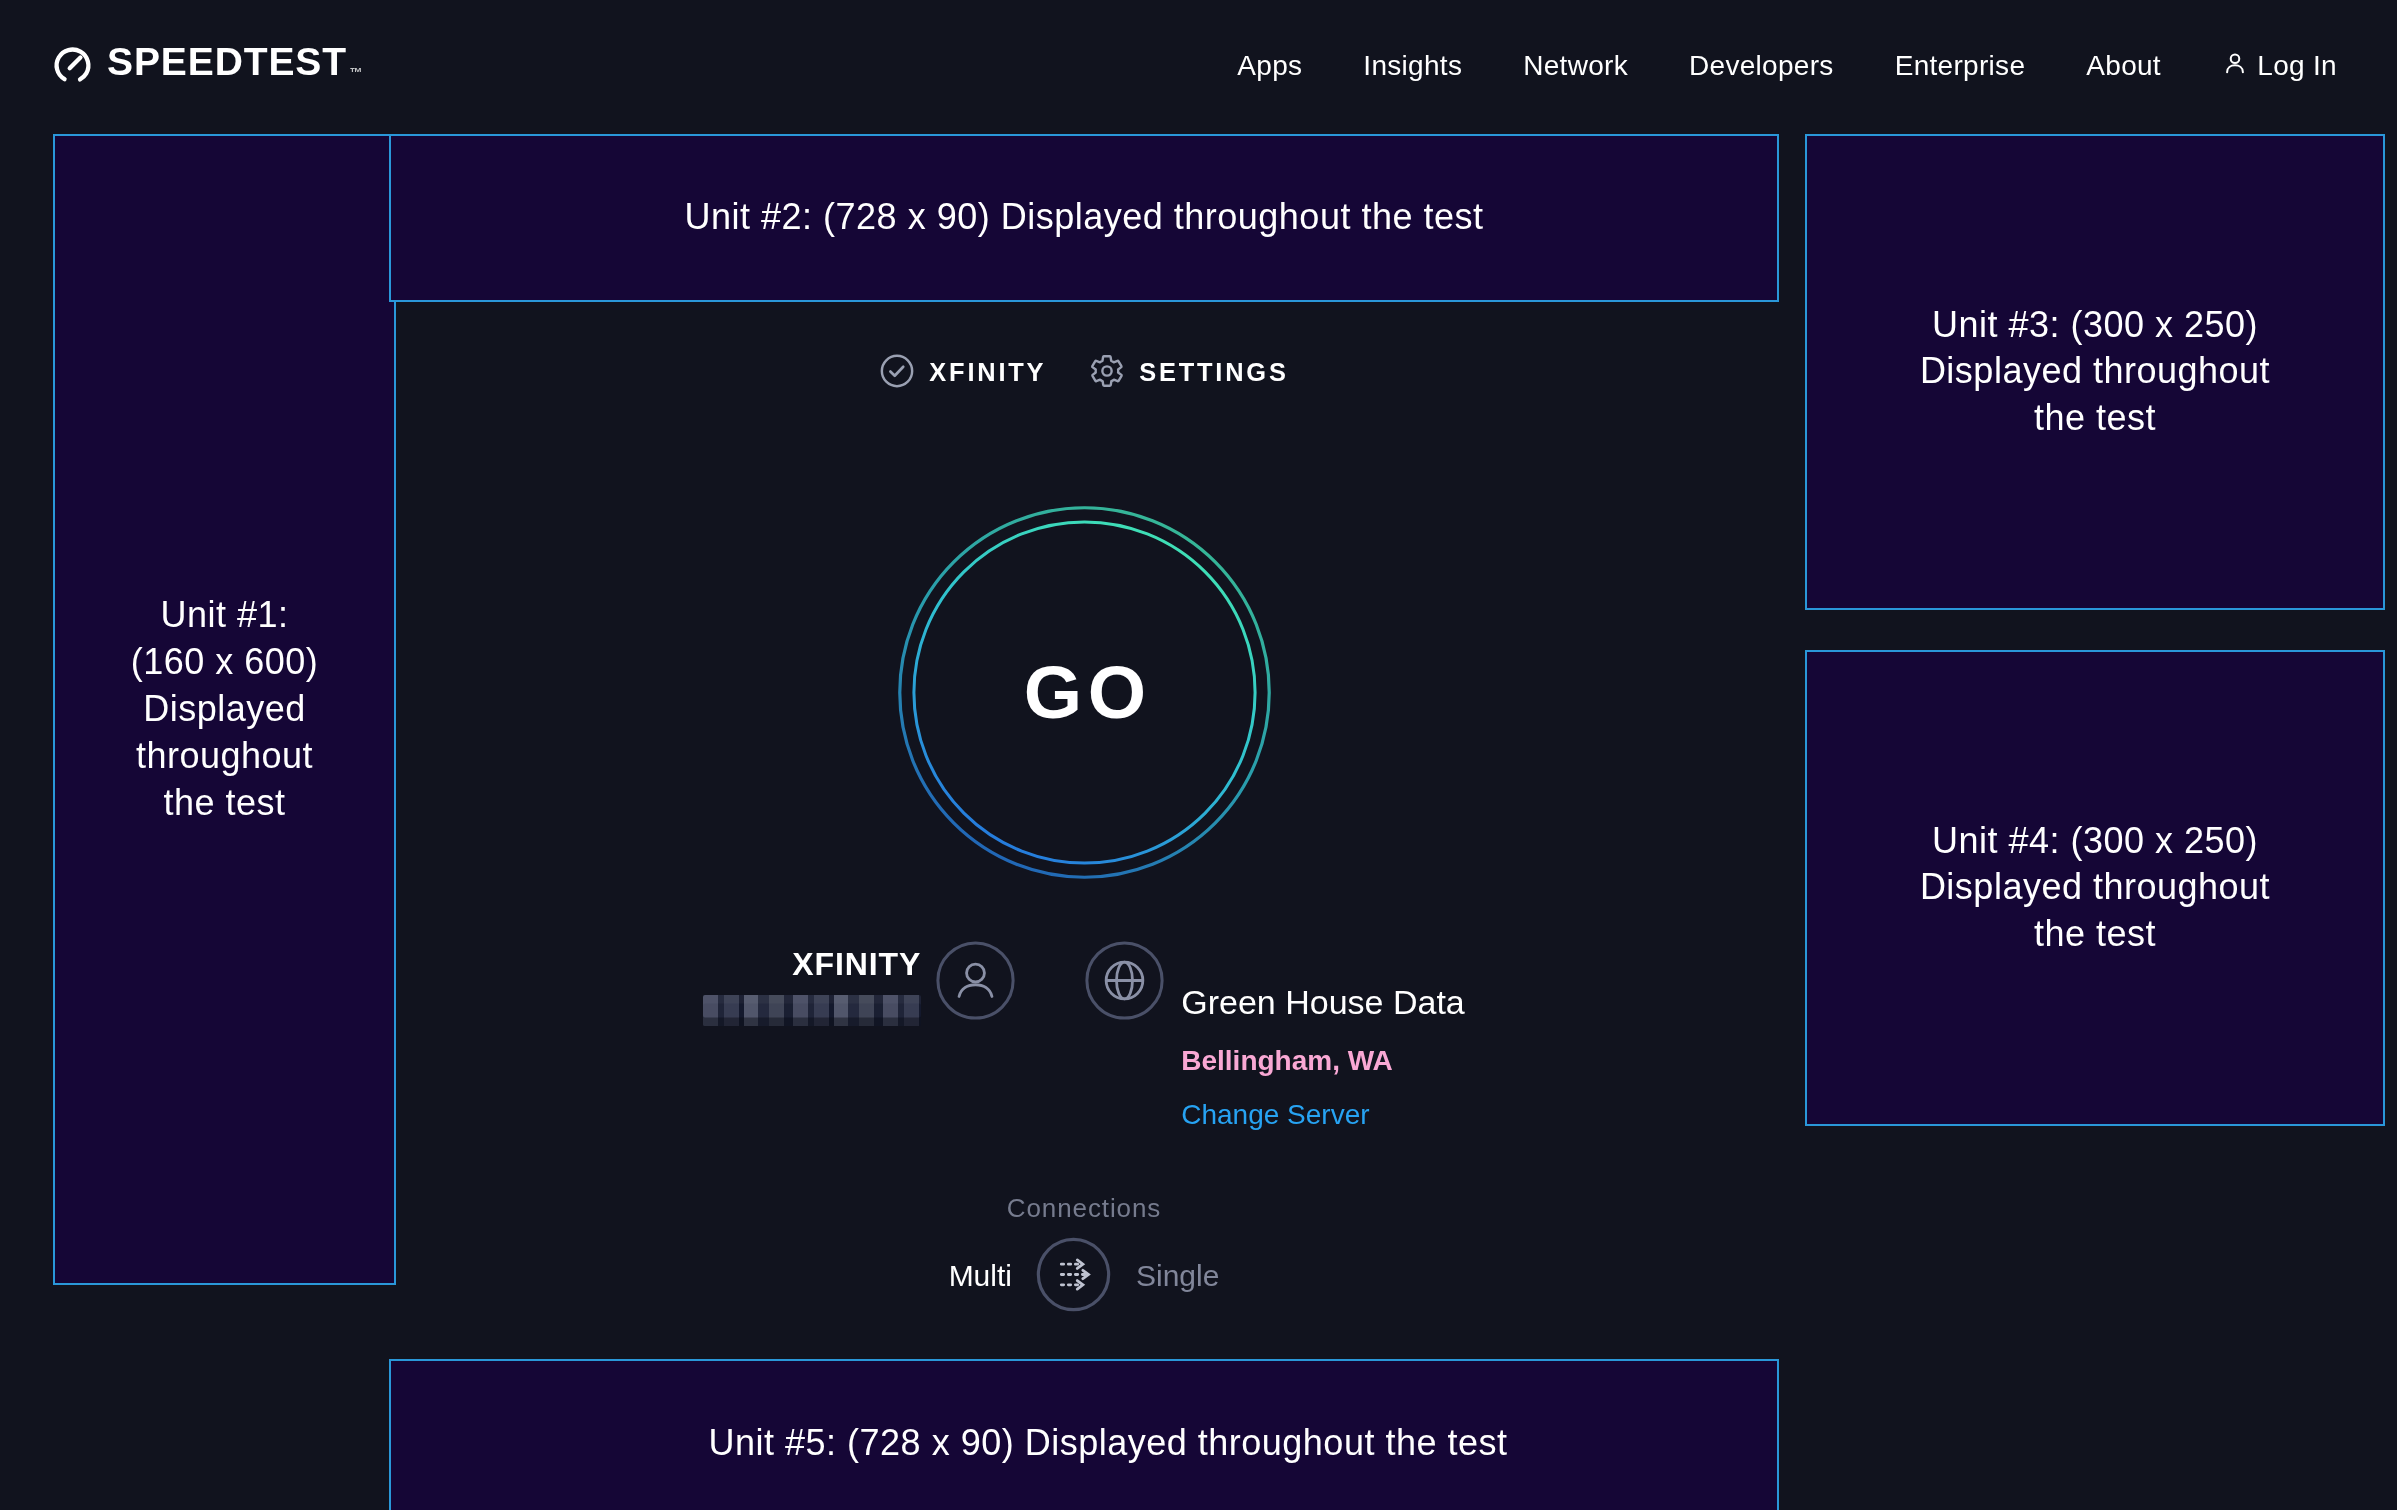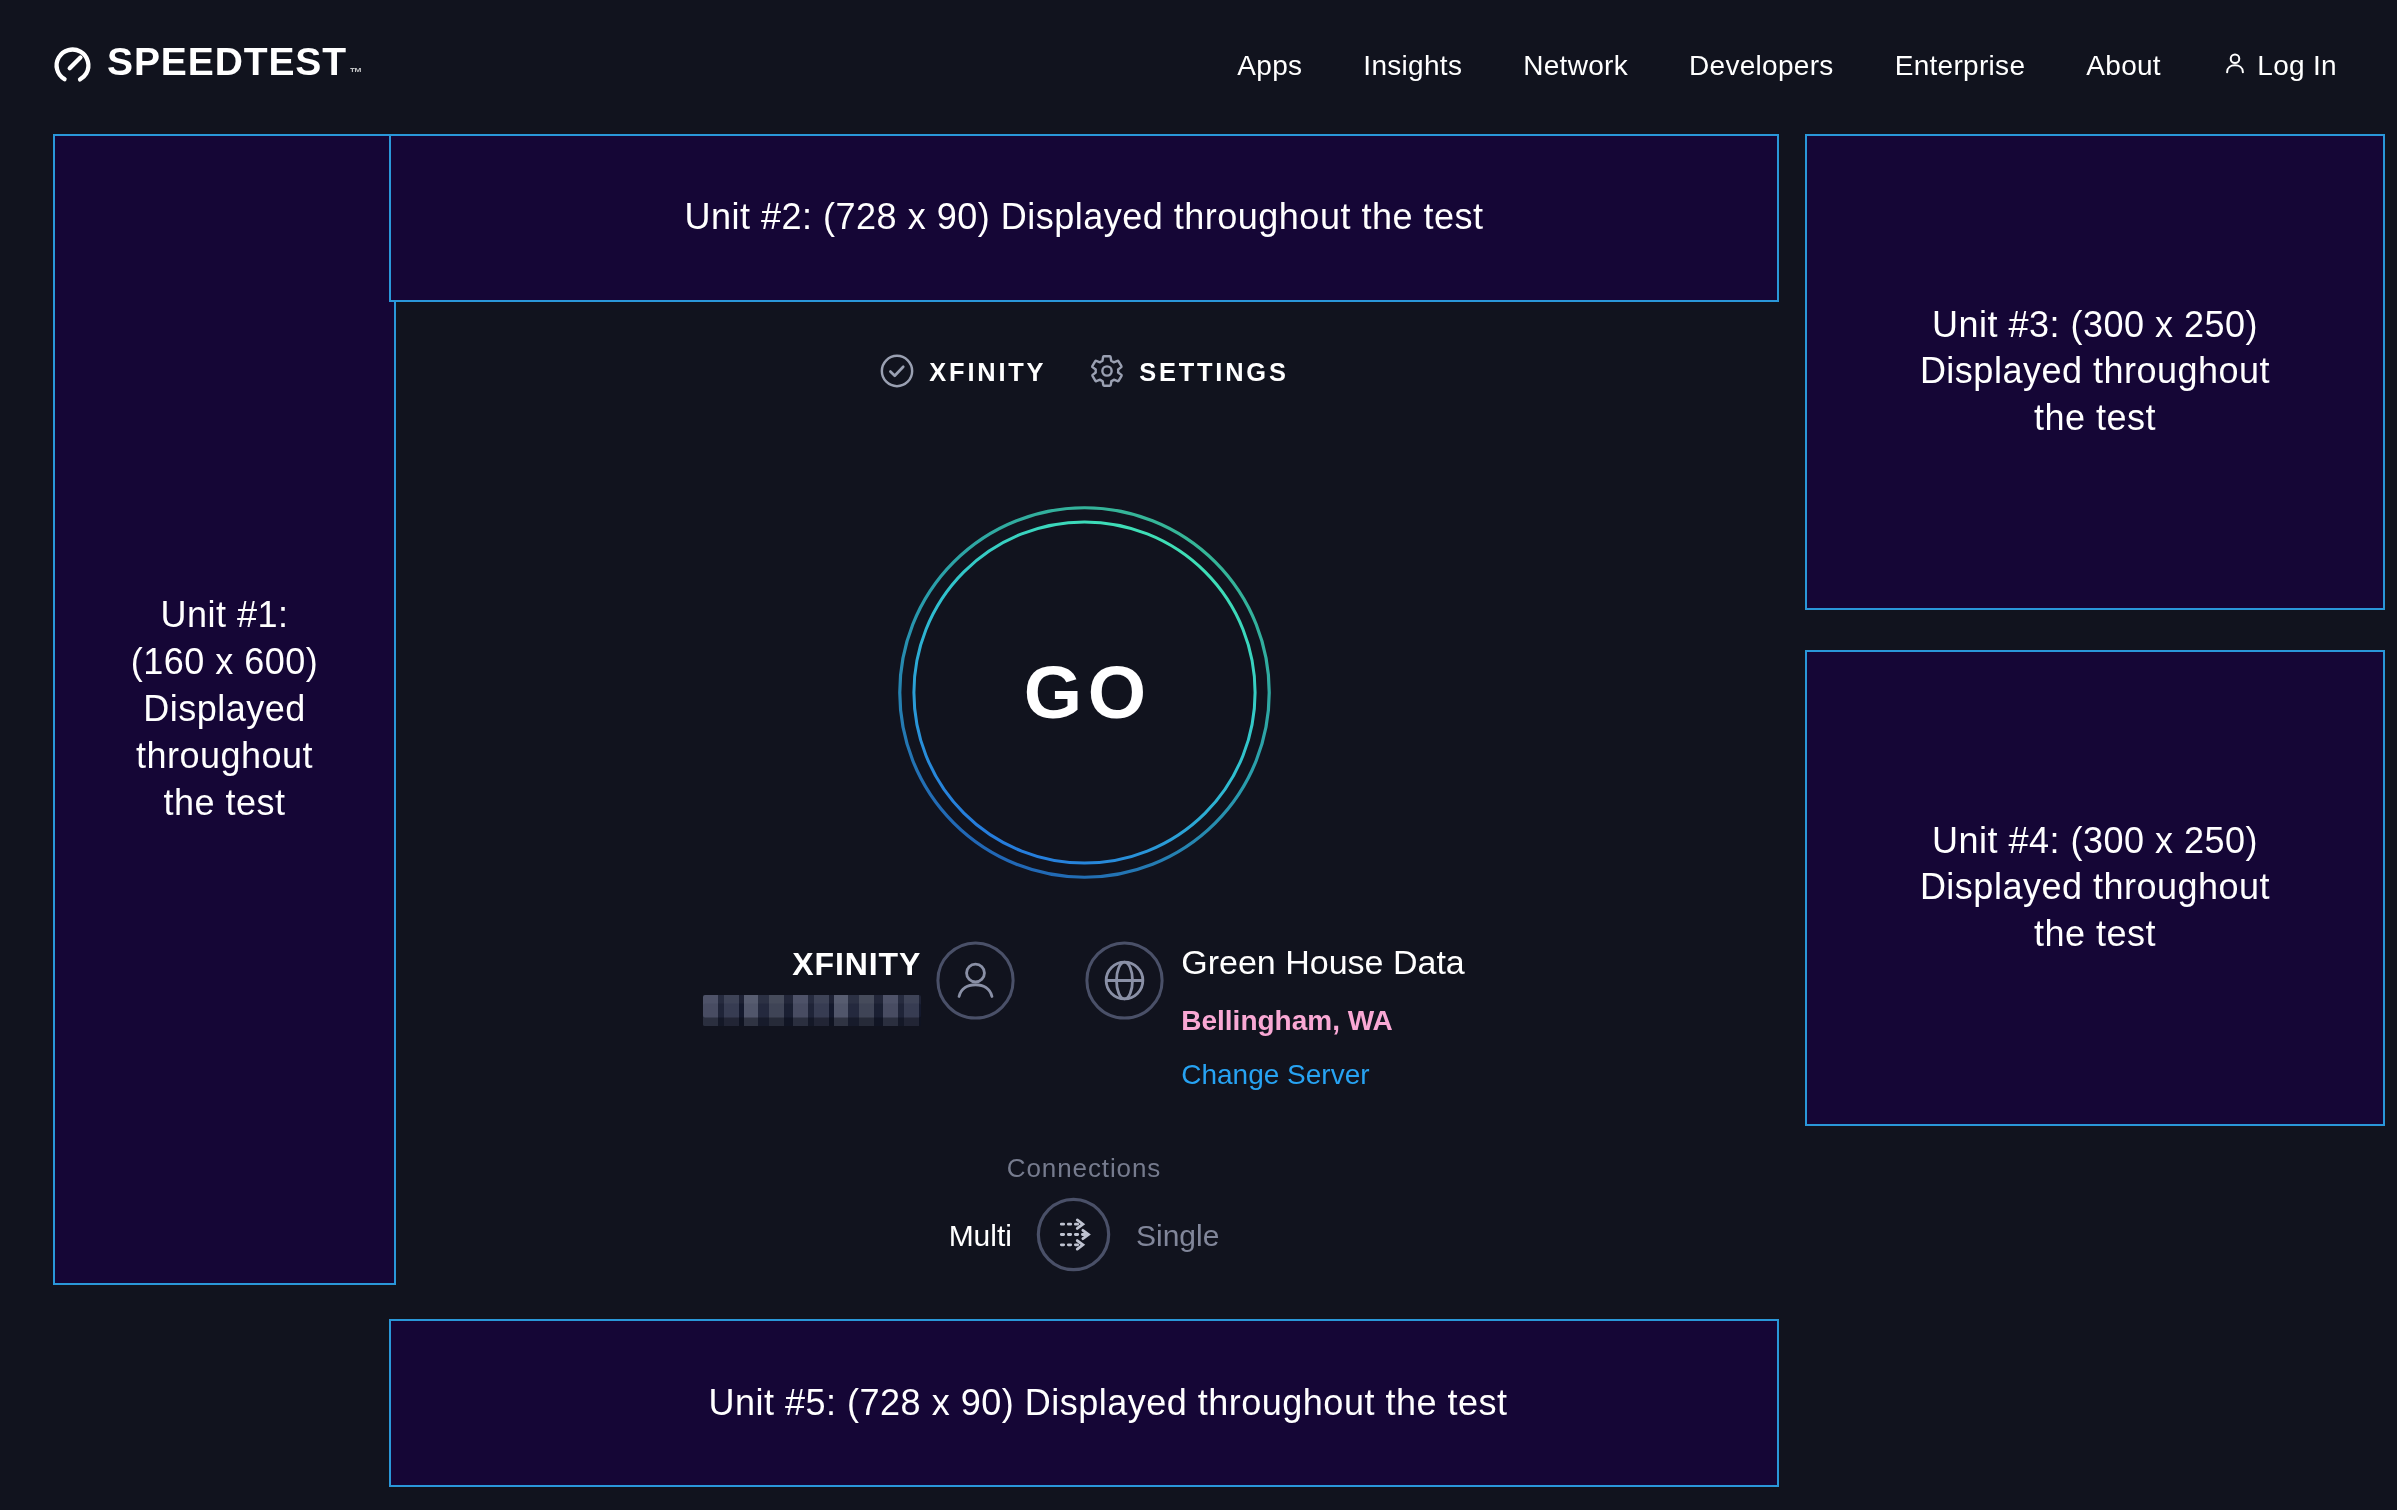--- a/index.html
+++ b/index.html
@@ -57,21 +57,21 @@
     background:
       repeating-linear-gradient(90deg,
         #4b5066 0 15px, #20253a 15px 21px, #3a3f55 21px 36px, #151a2e 36px 41px,
         #555a70 41px 55px, #262b40 55px 66px, #424759 66px 81px, #1b2034 81px 90px);
     box-shadow: inset 0 -8.5px 0 rgba(8,10,20,.45), inset 0 8.5px 0 rgba(255,255,255,.04);
     filter:blur(0.6px); opacity:.95;
   }
   .round-icon { flex:none; }
   .gap16 { width:15px; flex:none; } .gap74 { width:70px; flex:none; } .gap18 { width:17px; flex:none; }
   .server-block { margin-top:1.9px; }
-  .server-name { font-size:34px; font-weight:500; }
+  .server-name { font-size:34px; font-weight:500;margin-top:40px; }
   .server-loc  { font-size:28px; color:#f9a8d4; margin-top:23px;font-weight:bold; }
   .server-change { display:inline-block; font-size:28px; font-weight:500; color:#27a3f3; margin-top:22.6px; text-decoration:none; cursor:pointer; }
   
   .conn-label { margin-top:62px; font-size:26px; letter-spacing:0.9px; color:#767b8e; }
   .conn-row { margin-top:13px; display:flex; align-items:center; gap:24.5px; }
   .conn-option { font-size:30px; cursor:pointer; }
   .conn-multi { color:#fff; font-weight:500; }
   .conn-single { color:#81869a; }
   .conn-toggle { cursor:pointer; display:flex; }
   .ad-footer { margin-top:44px;padding-left:48px; }

